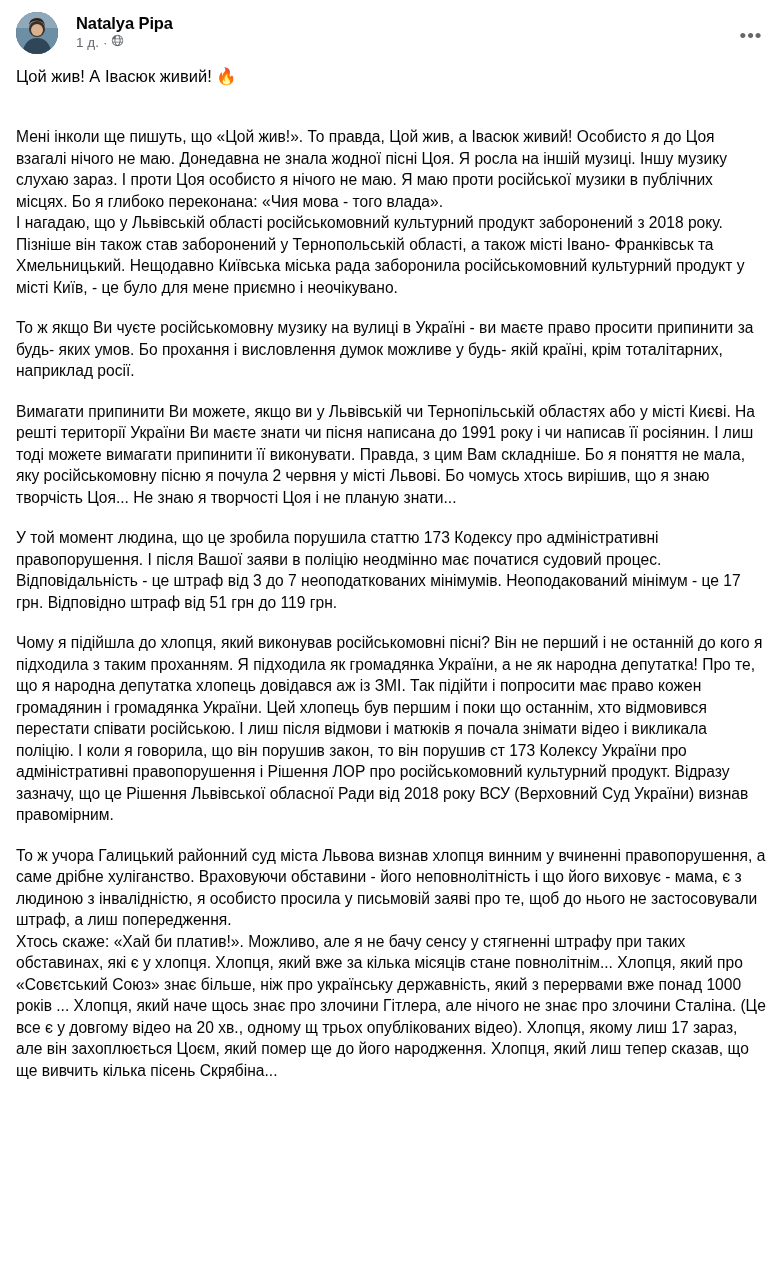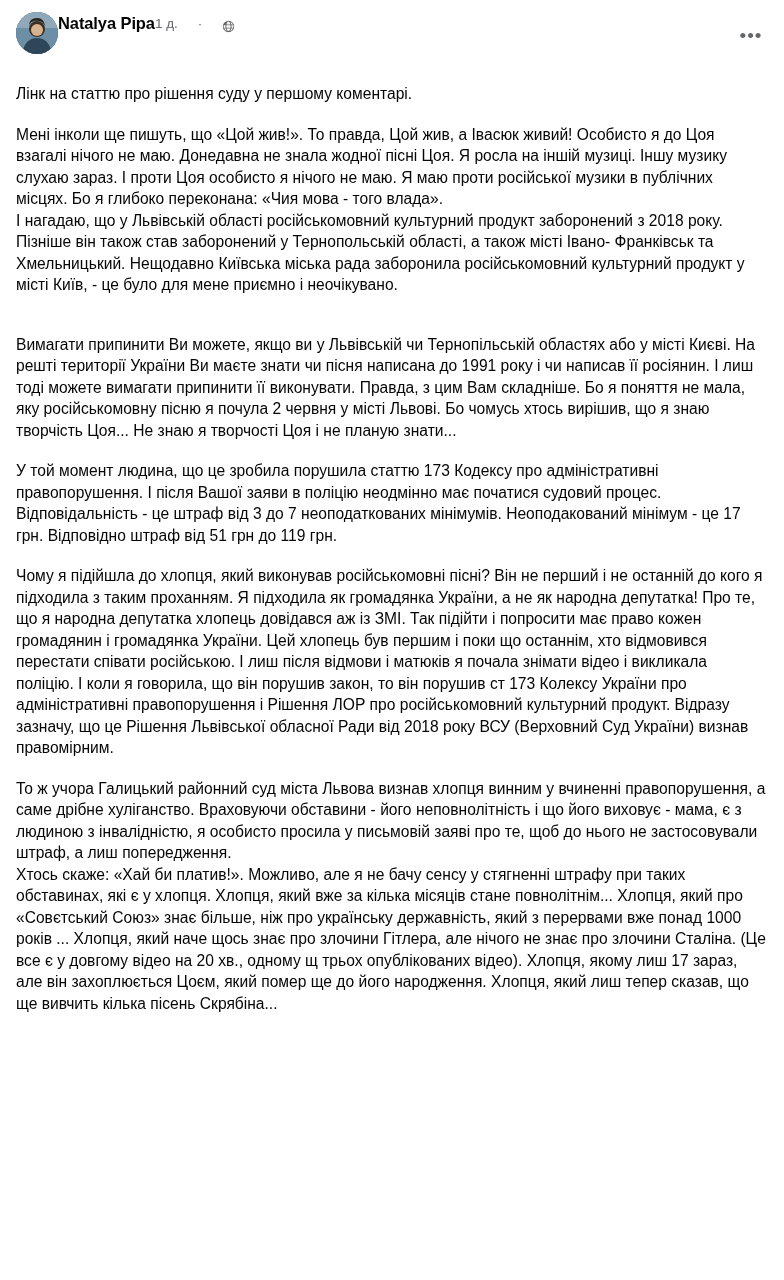--- a/index.html
+++ b/index.html
@@ -28,41 +28,41 @@
     width: 42px;
     height: 42px;
     border-radius: 50%;
     flex: 0 0 42px;
     overflow: hidden;
     background: #2d4a63;
     position: relative;
   }
   .avatar svg { display: block; }
   .header-text {
-    margin-left: 0;
+    margin-left: 18px;
     display: flex;
-    flex-direction: row;
+    flex-direction: column;
     justify-content: center;
     padding-top: 1px;
   }
   .author {
     font-size: 16.5px;
     font-weight: bold;
     color: #050505;
     line-height: 20px;
     letter-spacing: -0.1px;
   }
   .meta {
     font-size: 13.5px;
     color: #65676b;
     line-height: 18px;
     margin-top: 1px;
     display: flex;
-    align-items: flex-end;
-    gap: 20px;
+    align-items: flex-start;
+    gap: 4px;
   }
   .globe-icon {
     display: inline-flex;
     align-items: center;
   }
   .more-btn {
     position: absolute;
     right: 16px;
     top: 18px;
     width: 34px;
@@ -121,26 +121,27 @@
           <svg width="13" height="13" viewBox="0 0 16 16" fill="#65676b" aria-hidden="true">
             <path d="M8 1a7 7 0 1 0 0 14A7 7 0 0 0 8 1zm0 1.2c.9 0 1.9 1.2 2.3 3.2H5.7C6.1 3.4 7.1 2.2 8 2.2zM5.4 5.4C5.9 3 7 1.6 8 1.6v0zM2.6 5.4h2A11 11 0 0 1 6 2.5 5.9 5.9 0 0 0 2.6 5.4zm-.4 1.2h2.2a13 13 0 0 0-.1 1.4c0 .5 0 1 .1 1.4H2.2a5.8 5.8 0 0 1 0-2.8zm.4 4h2c.3 1.2.7 2.2 1.2 2.9a5.9 5.9 0 0 1-3.2-2.9zm5.4 3c-.9 0-1.9-1.2-2.3-3h4.6c-.4 1.8-1.4 3-2.3 3zm-2.5-4.2a12 12 0 0 1-.1-1.4c0-.5 0-1 .1-1.4h5a12 12 0 0 1 0 2.8h-5zm4.8 4.1c.5-.7.9-1.7 1.2-2.9h2a5.9 5.9 0 0 1-3.2 2.9zm1.4-4.1c.1-.5.1-.9.1-1.4s0-1-.1-1.4h2.2a5.8 5.8 0 0 1 0 2.8h-2.2zm-.2-4c-.3-1.2-.7-2.2-1.2-2.9a5.9 5.9 0 0 1 3.2 2.9h-2z"></path>
           </svg>
         </span>
       </div>
     </div>
     <div class="more-btn">•••</div>
   </div>
 
   <div class="post-body">
+    <p class="first-line">Цой жив! А Івасюк живий! 🔥</p>
     <div class="para-gap"></div>
-    <p>Лінк на статтю про рішення суду у першому коментарі.</p>
     <div class="para-gap"></div>
     <p>Мені інколи ще пишуть, що «Цой жив!». То правда, Цой жив, а Івасюк живий! Особисто я до Цоя взагалі нічого не маю. Донедавна не знала жодної пісні Цоя. Я росла на іншій музиці. Іншу музику слухаю зараз. І проти Цоя особисто я нічого не маю. Я маю проти російської музики в публічних місцях. Бо я глибоко переконана: «Чия мова - того влада».</p>
     <p>І нагадаю, що у Львівській області російськомовний культурний продукт заборонений з 2018 року. Пізніше він також став заборонений у Тернопольській області, а також місті Івано- Франківськ та Хмельницький. Нещодавно Київська міська рада заборонила російськомовний культурний продукт у місті Київ, - це було для мене приємно і неочікувано.</p>
     <div class="para-gap"></div>
+    <p>То ж якщо Ви чуєте російськомовну музику на вулиці в Україні - ви маєте право просити припинити за будь- яких умов. Бо прохання і висловлення думок можливе у будь- якій країні, крім тоталітарних, наприклад росії.</p>
     <div class="para-gap"></div>
     <p>Вимагати припинити Ви можете, якщо ви у Львівській чи Тернопільській областях або у місті Києві. На решті території України Ви маєте знати чи пісня написана до 1991 року і чи написав її росіянин. І лиш тоді можете вимагати припинити її виконувати. Правда, з цим Вам складніше. Бо я поняття не мала, яку російськомовну пісню я почула 2 червня у місті Львові. Бо чомусь хтось вирішив, що я знаю творчість Цоя... Не знаю я творчості Цоя і не планую знати...</p>
     <div class="para-gap"></div>
     <p>У той момент людина, що це зробила порушила статтю 173 Кодексу про адміністративні правопорушення. І після Вашої заяви в поліцію неодмінно має початися судовий процес. Відповідальність - це штраф від 3 до 7 неоподаткованих мінімумів. Неоподакований мінімум - це 17 грн. Відповідно штраф від 51 грн до 119 грн.</p>
     <div class="para-gap"></div>
     <p>Чому я підійшла до хлопця, який виконував російськомовні пісні? Він не перший і не останній до кого я підходила з таким проханням. Я підходила як громадянка України, а не як народна депутатка! Про те, що я народна депутатка хлопець довідався аж із ЗМІ. Так підійти і попросити має право кожен громадянин і громадянка України. Цей хлопець був першим і поки що останнім, хто відмовився перестати співати російською. І лиш після відмови і матюків я почала знімати відео і викликала поліцію. І коли я говорила, що він порушив закон, то він порушив ст 173 Колексу України про адміністративні правопорушення і Рішення ЛОР про російськомовний культурний продукт. Відразу зазначу, що це Рішення Львівської обласної Ради від 2018 року ВСУ (Верховний Суд України) визнав правомірним.</p>
     <div class="para-gap"></div>
     <p>То ж учора Галицький районний суд міста Львова визнав хлопця винним у вчиненні правопорушення, а саме дрібне хуліганство. Враховуючи обставини - його неповнолітність і що його виховує - мама, є з людиною з інвалідністю, я особисто просила у письмовій заяві про те, щоб до нього не застосовували штраф, а лиш попередження.</p>
     <p>Хтось скаже: «Хай би платив!». Можливо, але я не бачу сенсу у стягненні штрафу при таких обставинах, які є у хлопця. Хлопця, який вже за кілька місяців стане повнолітнім... Хлопця, який про «Совєтський Союз» знає більше, ніж про українську державність, який з перервами вже понад 1000 років ... Хлопця, який наче щось знає про злочини Гітлера, але нічого не знає про злочини Сталіна. (Це все є у довгому відео на 20 хв., одному щ трьох опублікованих відео). Хлопця, якому лиш 17 зараз, але він захоплюється Цоєм, який помер ще до його народження. Хлопця, який лиш тепер сказав, що ще вивчить кілька пісень Скрябіна...</p>
   </div>

